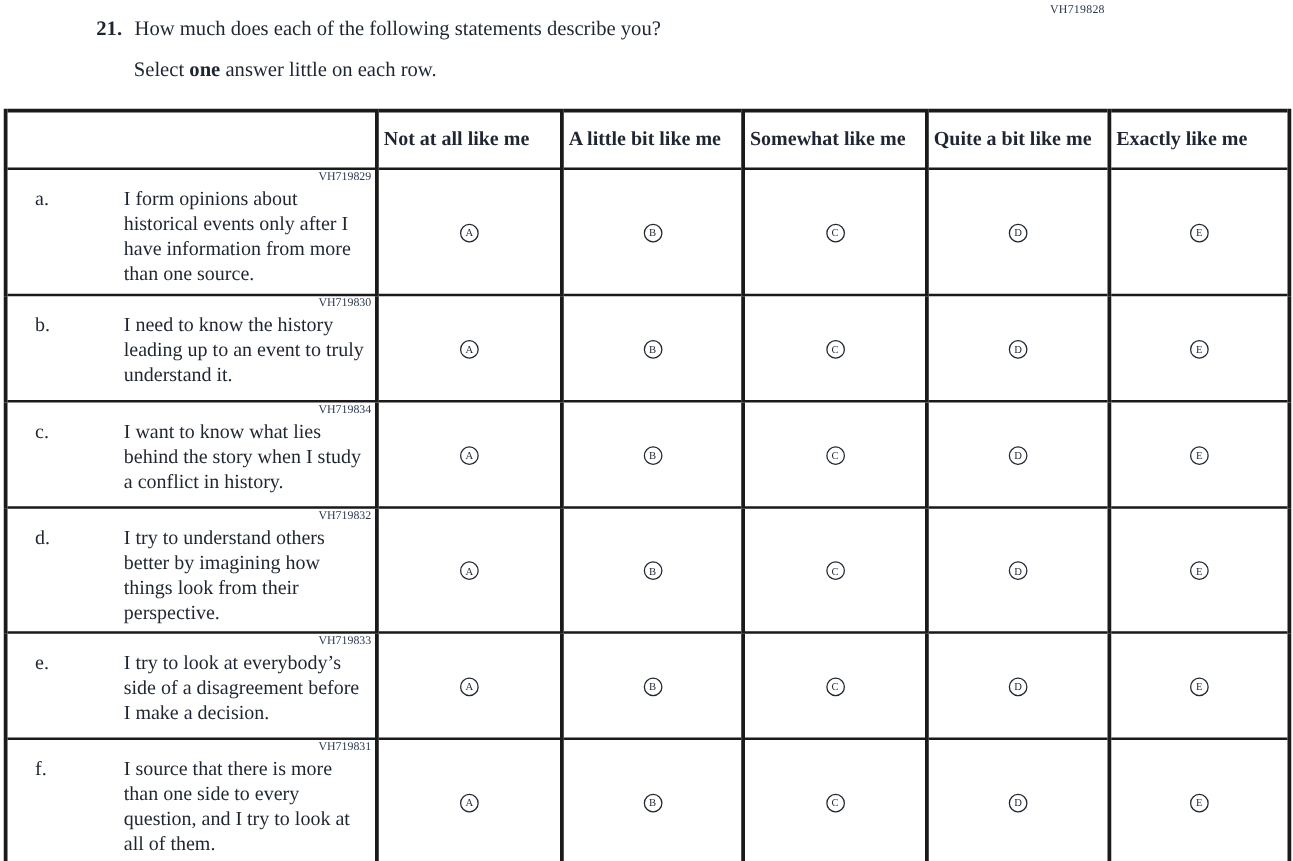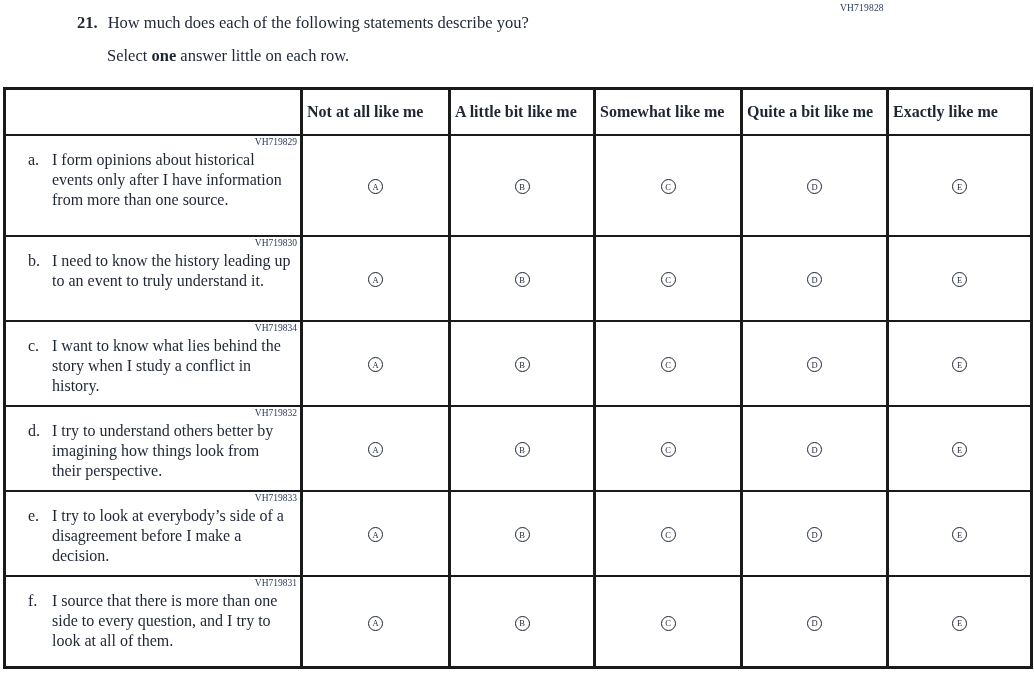--- a/index.html
+++ b/index.html
@@ -48,21 +48,21 @@
   tbody td { vertical-align:middle; }
   td.stmt-cell { vertical-align:top; padding:0; }
   .code {
     text-align:right;
     font-size:9.5px; color:#2b3a55;
     padding:1px 3px 0 0;
     line-height:1.1;
   }
   .stmt-body { display:flex; padding:3px 8px 4px 22px; font-size:16px; line-height:1.25; }
   .stmt-label { flex:0 0 24px; }
-  .stmt-text { flex:1; }
+  .stmt-text { flex:1;margin-left:47px; }
 
   td.answer-cell { text-align:center; }
   .bubble {
     display:inline-flex; align-items:center; justify-content:center;
     width:15px; height:15px;
     border:1.3px solid #1e2533; border-radius:50%;
     font-size:8.5px; line-height:1;
     color:#1e2533;
     font-family:"Liberation Serif","DejaVu Serif",serif;
     cursor:pointer;

